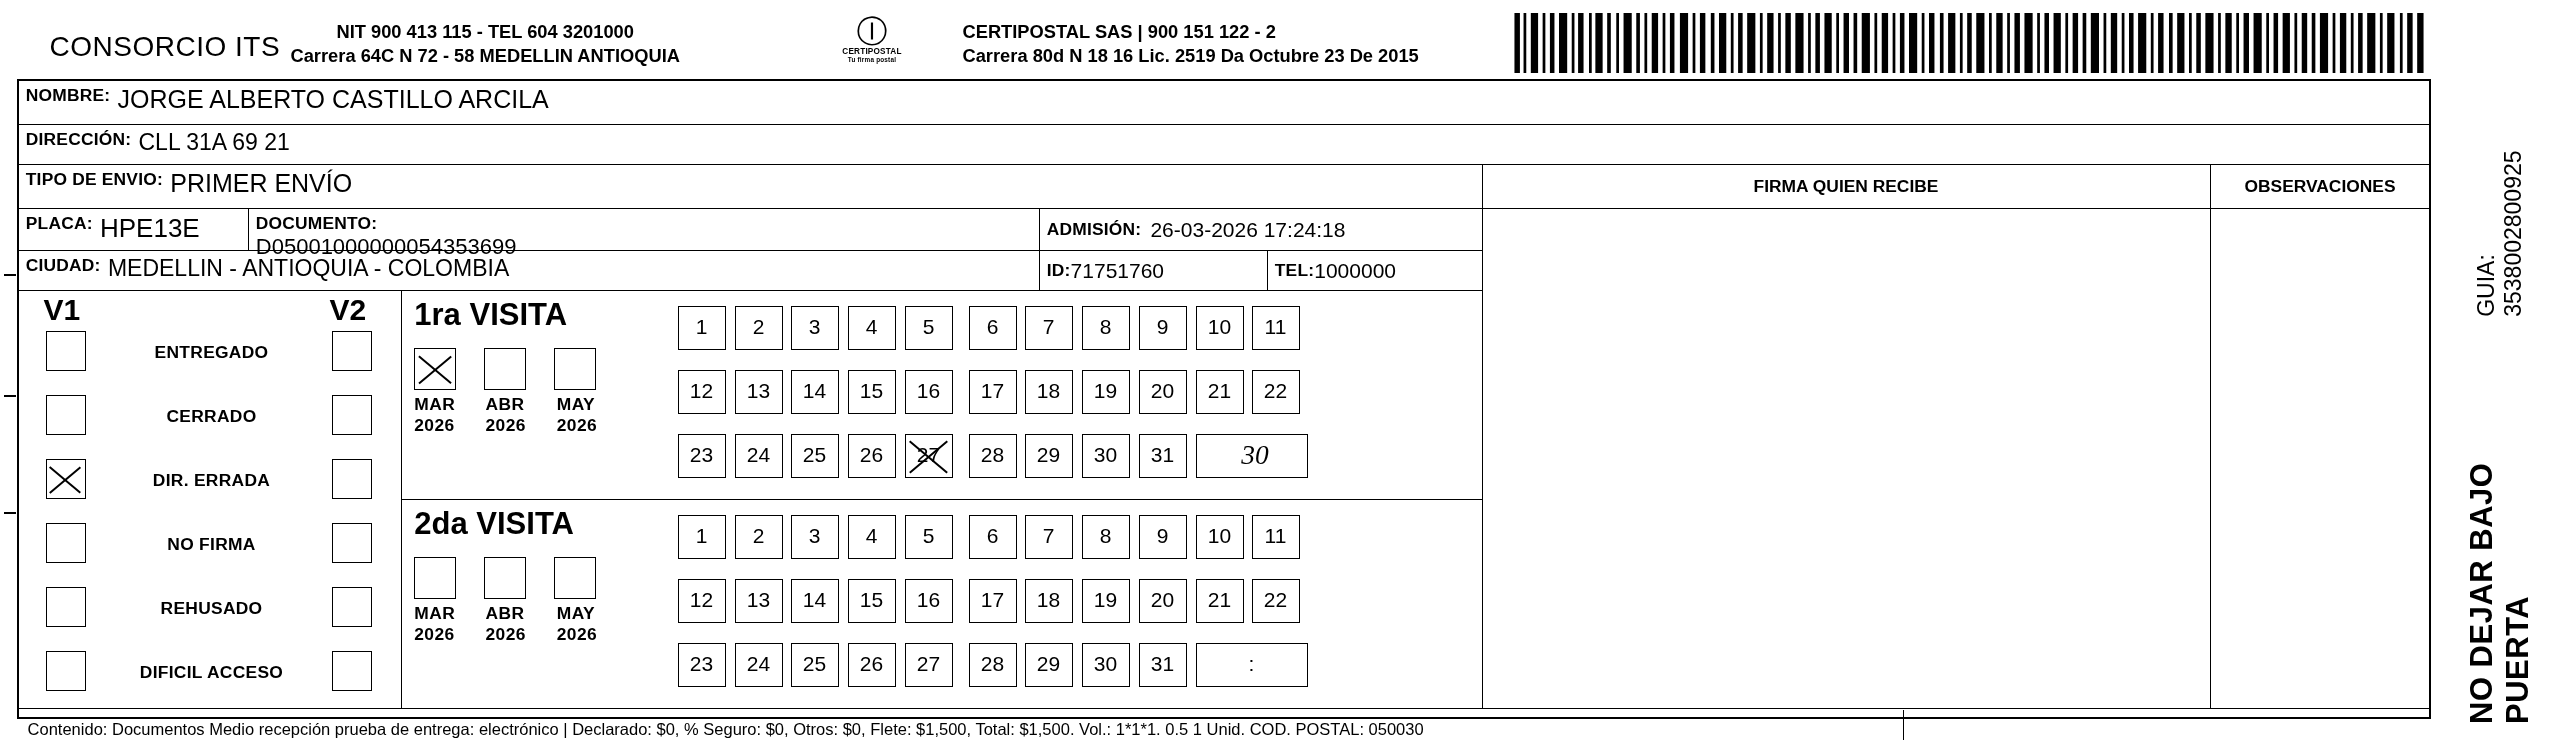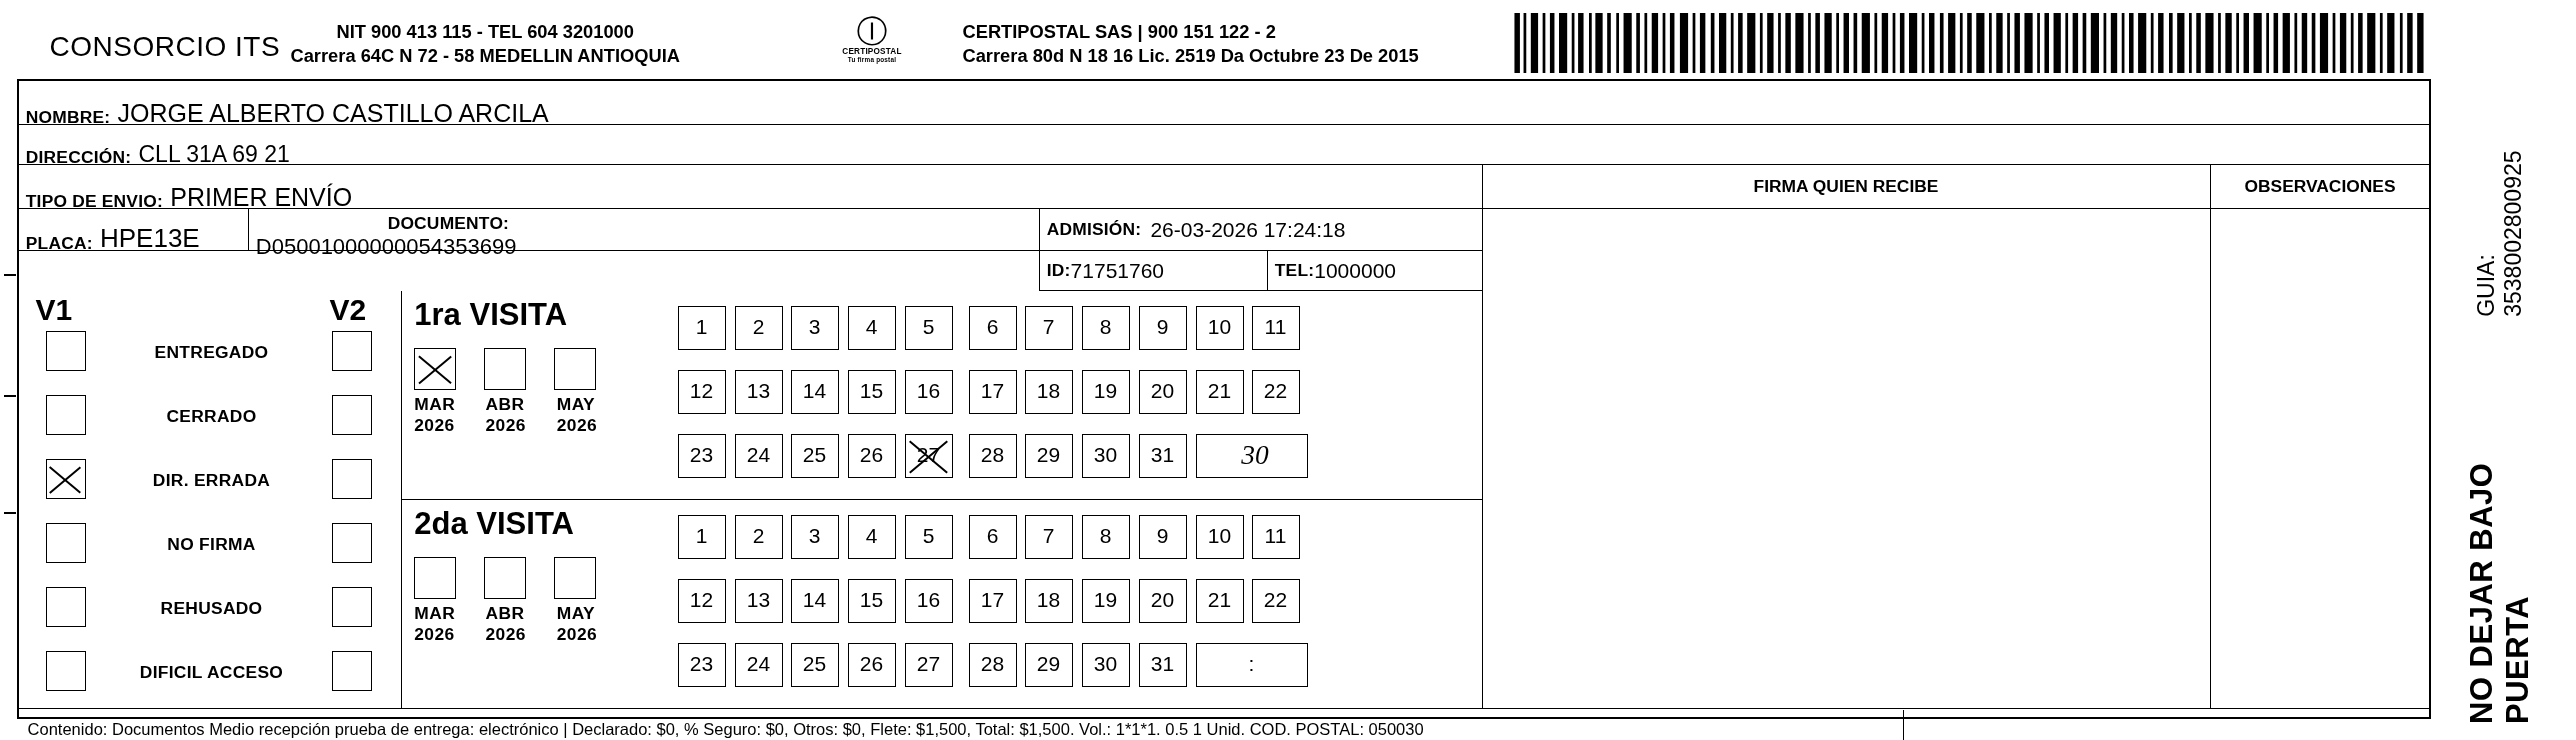--- a/index.html
+++ b/index.html
@@ -23,21 +23,21 @@
   .lbl{font-size:17.4px;font-weight:bold;letter-spacing:0.2px;}
   .val{font-size:25px;}
   .cellpad{padding:3.7px 7.3px;}
 
   #r-nombre{top:0;height:44px;}
   #r-direccion{top:44px;height:40px;}
   #r-tipo{top:84px;height:44px;}
   #r-placa{top:128px;height:42px;}
   #r-ciudad{top:170px;height:40px;}
 
-  .inline{display:flex;align-items:flex-end;height:100%;}
+  .inline{display:flex;align-items:flex-start;height:100%;}
   .inline .lbl{margin-right:7.3px;}
 
   .vsplit{position:absolute;top:0;bottom:0;border-left:1.8px solid #000;}
 
   
   .firma-head{position:absolute;left:1463px;top:84px;width:948px;height:44px;border-left:1.8px solid #000;border-bottom:1.8px solid #000;box-sizing:border-box;display:flex;}
   .firma-head .c1{flex:0 0 727px;display:flex;align-items:center;justify-content:center;font-size:17.4px;font-weight:bold;}
   .firma-head .c2{flex:1;border-left:1.8px solid #000;display:flex;align-items:center;justify-content:center;font-size:17.4px;font-weight:bold;}
   .firma-body{position:absolute;left:1463px;top:128px;width:948px;height:499px;border-left:1.8px solid #000;box-sizing:border-box;display:flex;}
   .firma-body .c1{flex:0 0 727px;}
@@ -45,21 +45,21 @@
 
   
   .adm{position:absolute;left:1020px;top:128px;width:444px;height:42px;border-left:1.8px solid #000;border-bottom:1.8px solid #000;box-sizing:border-box;display:flex;align-items:center;padding-left:7.3px;}
   .idcell{position:absolute;left:1020px;top:170px;width:229px;height:40px;border-left:1.8px solid #000;border-bottom:1.8px solid #000;box-sizing:border-box;display:flex;align-items:center;padding-left:7.3px;}
   .telcell{position:absolute;left:1248px;top:170px;width:215px;height:40px;border-left:1.8px solid #000;border-bottom:1.8px solid #000;box-sizing:border-box;display:flex;align-items:center;padding-left:7.3px;}
 
   
   .mid{position:absolute;left:0;top:210px;width:1463px;height:417px;box-sizing:border-box;}
   .statuscol{position:absolute;left:0;top:0;width:382px;height:100%;box-sizing:border-box;}
   .vhdr{position:absolute;top:1.8px;left:0;width:100%;height:37px;}
-  .vhdr .v1{position:absolute;left:17px;top:0;font-size:30px;font-weight:bold;}
+  .vhdr .v1{position:absolute;left:25px;top:0;font-size:30px;font-weight:bold;}
   .vhdr .v2{position:absolute;left:311px;top:0;font-size:30px;font-weight:bold;}
   .srow{position:absolute;left:0;width:100%;height:59px;}
   .cbx{position:absolute;width:40px;height:40px;border:1.8px solid #000;box-sizing:border-box;}
   .cbx.left{left:27.4px;}
   .cbx.right{left:313px;}
   .srow .name{position:absolute;left:88px;top:11px;width:210px;text-align:center;font-size:17.4px;font-weight:bold;letter-spacing:0.3px;}
   .xmark{position:absolute;left:0;top:0;right:0;bottom:0;}
   .xmark:before,.xmark:after{content:"";position:absolute;left:-1.8px;top:50%;width:106%;height:1.8px;background:#000;}
   .xmark:before{transform:rotate(40deg);}
   .xmark:after{transform:rotate(-40deg);}
@@ -246,20 +246,26 @@
         <span class="lbl">PLACA:</span>
         <span class="val" style="font-size:26px">HPE13E</span>
       </div>
       <div class="vsplit" style="left:229px;"></div>
       <div class="inline cellpad" style="position:absolute;left:230px;top:0;flex-direction:column;">
         <span class="lbl">DOCUMENTO:</span>
         <span class="val" style="font-size:22px">D05001000000054353699</span>
       </div>
     </div>
 
+    <div class="row" id="r-ciudad" style="width:1463px;">
+      <div class="inline cellpad">
+        <span class="lbl">CIUDAD:</span>
+        <span class="val" style="font-size:23px">MEDELLIN - ANTIOQUIA - COLOMBIA</span>
+      </div>
+    </div>
 
     <div class="adm">
       <span class="lbl">ADMISIÓN:</span>
       <span class="val" style="font-size:21px;margin-left:9.1px">26-03-2026 17:24:18</span>
     </div>
     <div class="idcell">
       <span class="lbl">ID:</span>
       <span class="val" style="font-size:21px">71751760</span>
     </div>
     <div class="telcell">

